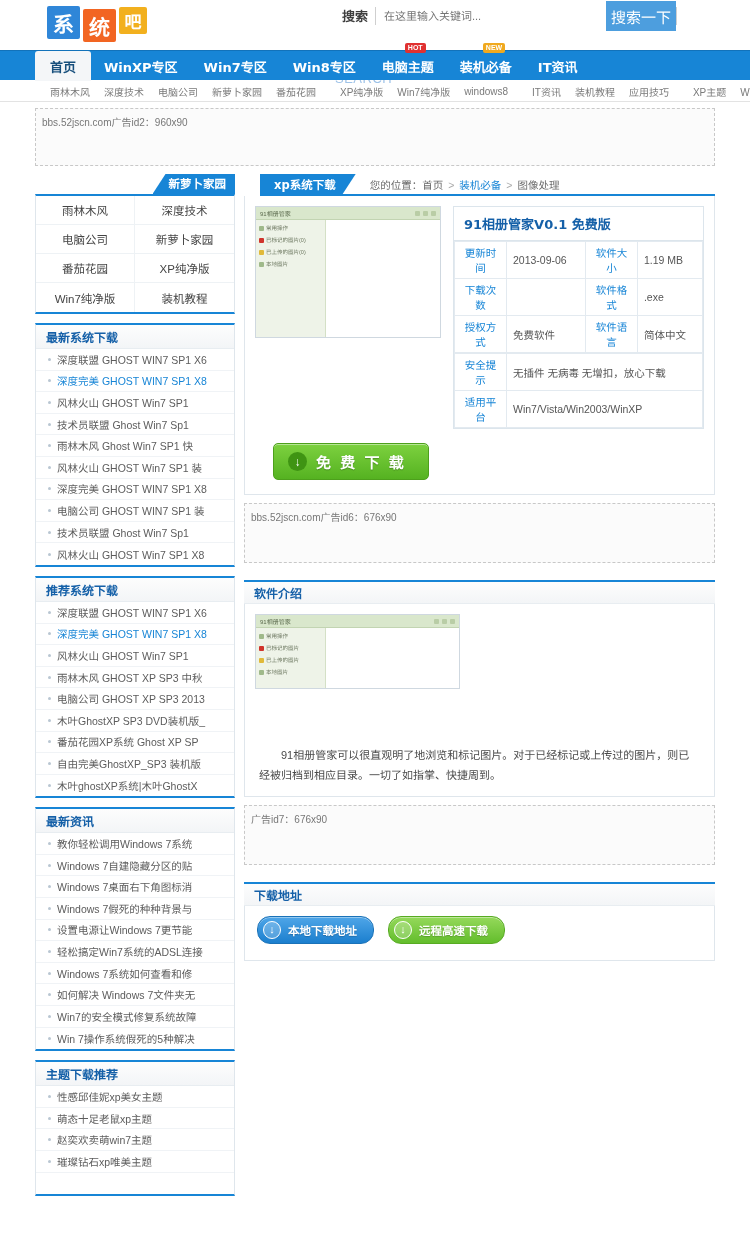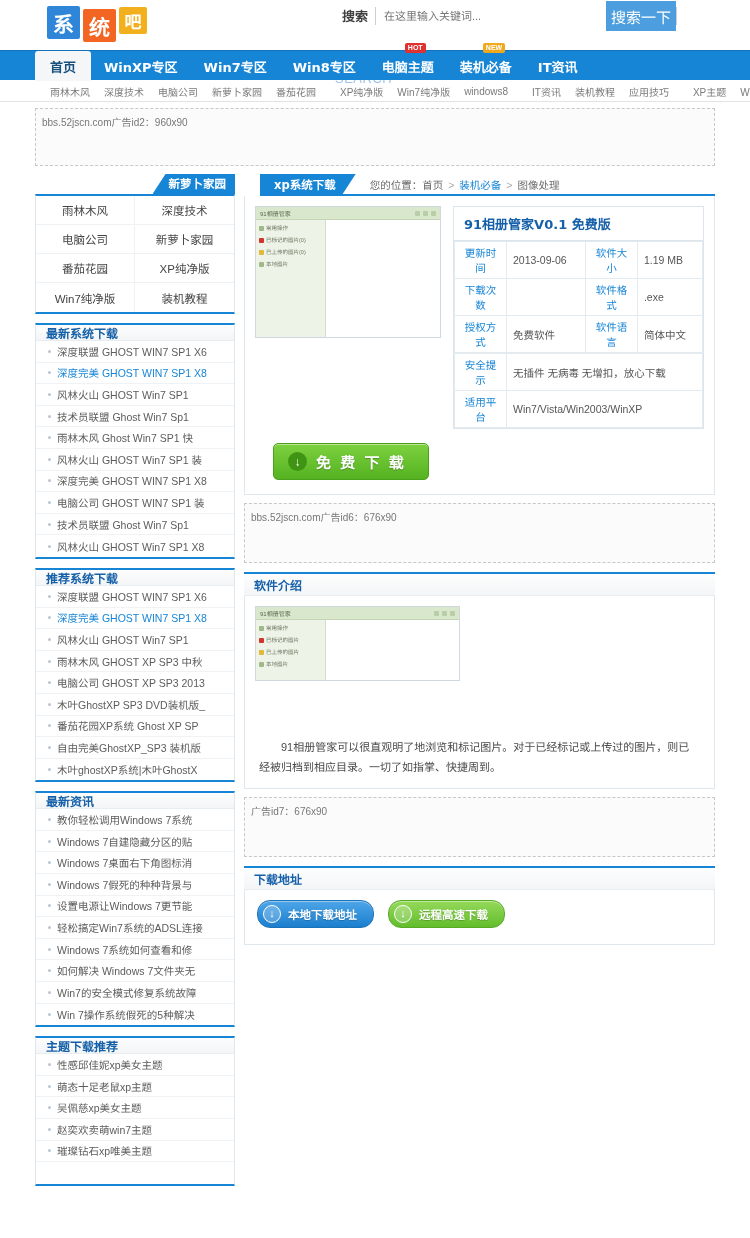--- a/index.html
+++ b/index.html
@@ -127,21 +127,21 @@
   .grid-cell {
     height: 29px; display: flex; align-items: center; justify-content: center;
     font-size: 11.5px; color: #444; border-right: 1px solid #eef2f5;
     border-bottom: 1px solid #eef2f5; cursor: pointer; background: #fff;
   }
   .grid-cell:nth-child(2n) { border-right: none; }
   .grid-cell:nth-last-child(-n+2) { border-bottom: none; }
 
   .list-panel { border: 1px solid #dfe6ec; border-top: 2px solid #1785d6; border-bottom: 2px solid #1785d6; }
   .list-hd {
-    height: 16px; display: flex; align-items: center; padding-left: 10px;
+    height: 24px; display: flex; align-items: center; padding-left: 10px;
     background: linear-gradient(#fdfdfd,#f3f5f7);
     border-bottom: 1px solid #e8edf1;
   }
   .list-hd-title {
     font-size: 12px; font-weight: bold; color: #1560a8;
     font-family: "DejaVu Sans", "Liberation Sans", sans-serif;
   }
   .list-ul { list-style: none; }
   .list-li {
     height: 21.6px; display: flex; align-items: center; padding-left: 12px;
@@ -214,21 +214,21 @@
   .circ {
     width: 19px; height: 19px; border-radius: 50%; background: #3f9413;
     display: flex; align-items: center; justify-content: center;
     color: #fff; font-size: 12px; line-height: 1;
   }
 
   .ad-mid { height: 60px; margin-top: 8px; }
   .ad-mid2 { height: 60px; margin-top: 8px; }
 
   
-  .section { margin-top: 9px; border: 1px solid #dfe6ec; background: #fff; }
+  .section { margin-top: 17px; border: 1px solid #dfe6ec; background: #fff; }
   .section-hd {
     height: 24px; display: flex; align-items: center; padding-left: 10px;
     background: linear-gradient(#fdfdfd,#f3f5f7);
     border-top: 2px solid #1785d6; border-bottom: 1px solid #e8edf1;
     margin: -1px -1px 0 -1px;
   }
   .section-hd-title {
     font-size: 12px; font-weight: bold; color: #1560a8;
     font-family: "DejaVu Sans", "Liberation Sans", sans-serif;
   }
@@ -512,24 +512,20 @@
           <span class="list-hd-title">主题下载推荐</span>
         </div>
         <ul class="list-ul" id="list-theme-downloads">
             <li class="list-li">
               <span class="dot"></span>
               <span class="txt">性感邱佳妮xp美女主题</span>
             </li>
             <li class="list-li">
               <span class="dot"></span>
               <span class="txt">萌态十足老鼠xp主题</span>
-            </li>
-            <li class="list-li">
-              <span class="dot"></span>
-              <span class="txt">吴佩慈xp美女主题</span>
             </li>
             <li class="list-li">
               <span class="dot"></span>
               <span class="txt">赵奕欢卖萌win7主题</span>
             </li>
             <li class="list-li">
               <span class="dot"></span>
               <span class="txt">璀璨钻石xp唯美主题</span>
             </li>
             <li class="list-li"></li>

